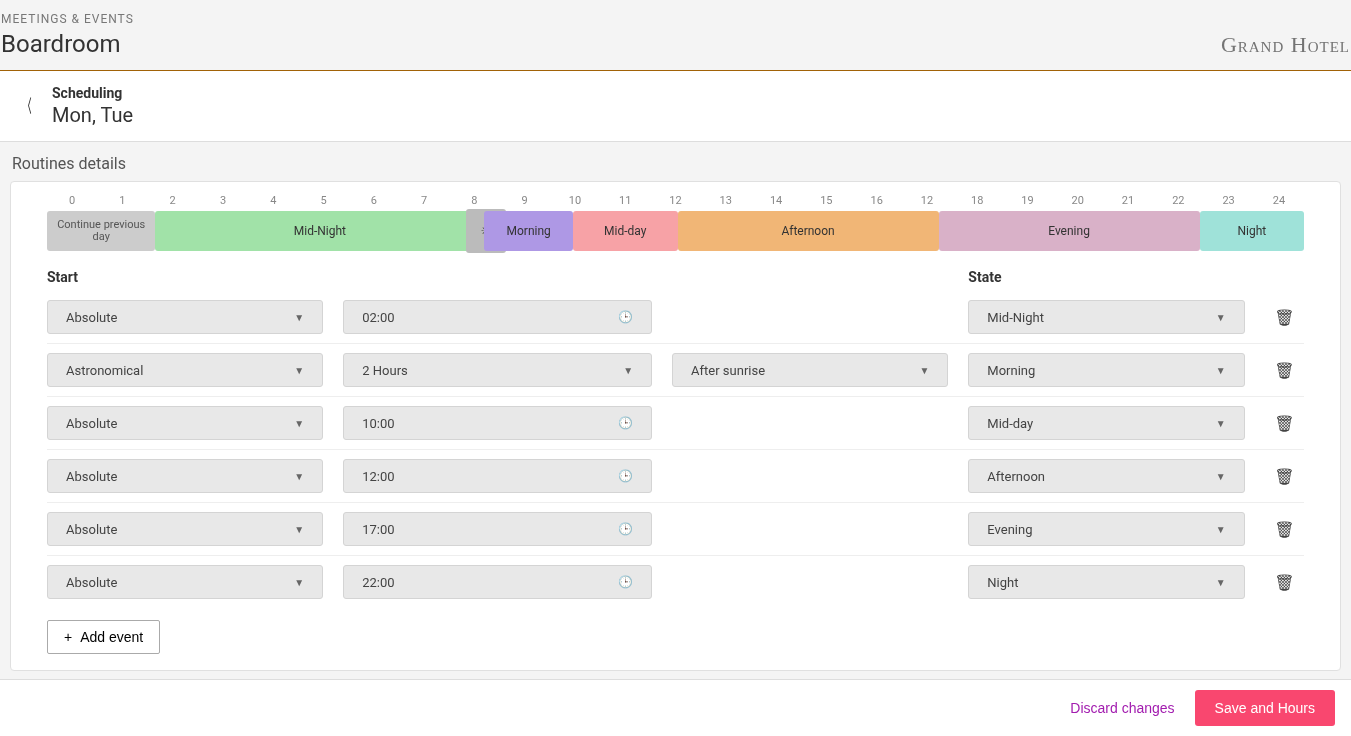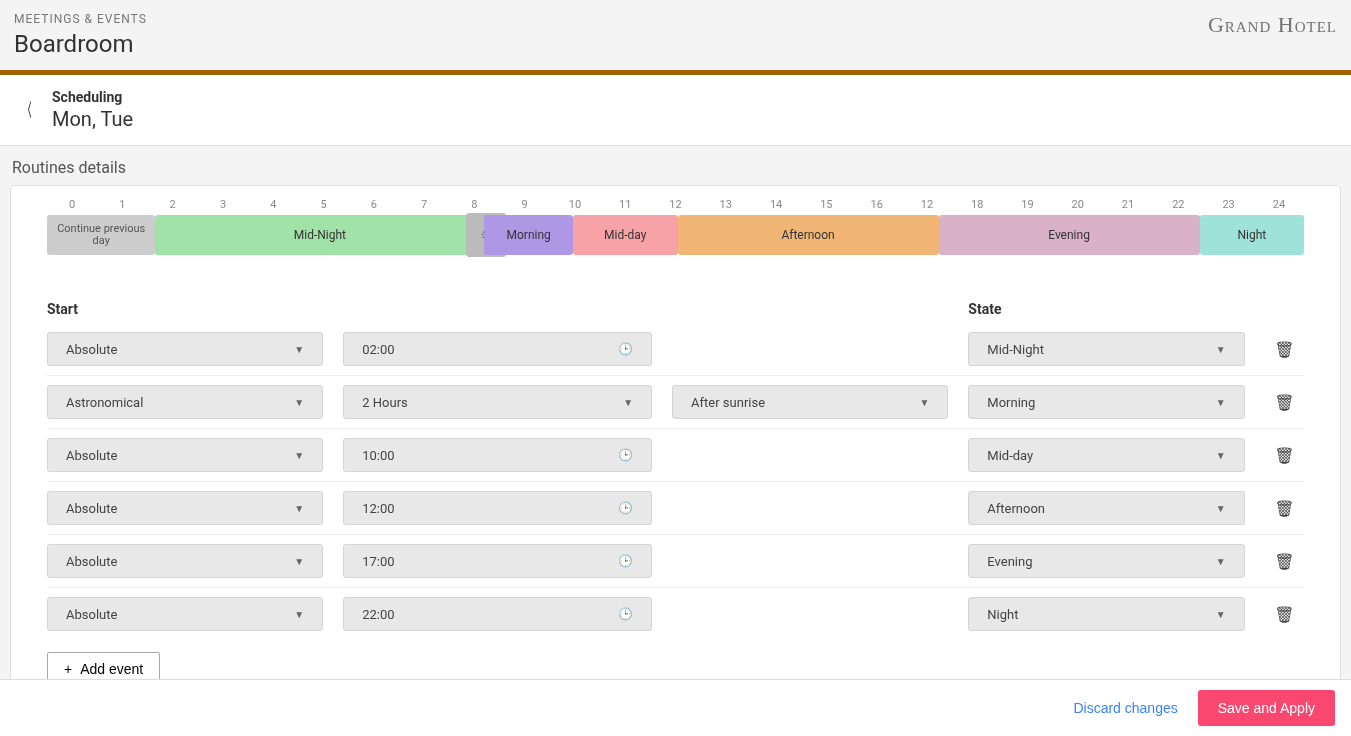--- a/index.html
+++ b/index.html
@@ -1,17 +1,17 @@
 <!DOCTYPE html>
 <html><head>
 <meta charset="utf-8">
 <style>
 * { box-sizing: border-box; margin: 0; padding: 0; }
 body { font-family: -apple-system, BlinkMacSystemFont, "Segoe UI", Roboto, Arial, sans-serif; background: #f4f4f4; color: #333; font-size: 14px; }
-.header { padding: 12px 14px; border-bottom: 5px solid #a16207; display: flex; justify-content: space-between; align-items: flex-start; }
+.header { padding: 12px 1px; border-bottom: 1px solid #a16207; display: flex; justify-content: space-between; align-items: flex-end; }
 .header-left .breadcrumb { font-size: 12px; color: #777; letter-spacing: 1px; text-transform: uppercase; }
 .header-left .title { font-size: 24px; color: #333; margin-top: 4px; font-weight: 400; }
 .logo { font-family: Georgia, serif; font-size: 22px; color: #737373; letter-spacing: 1px; font-variant: small-caps; }
 .subheader { background: #fff; padding: 14px 18px; border-bottom: 1px solid #ddd; display: flex; align-items: center; gap: 16px; }
 .subheader .back { font-size: 18px; cursor: pointer; transform: scaleX(0.6); font-weight: bold; }
 .subheader .sh-title { font-size: 14px; font-weight: 700; }
 .subheader .sh-sub { font-size: 20px; color: #333; font-weight: 400; margin-top: 2px; }
 .section-title { padding: 12px 12px 8px; font-size: 16px; color: #555; }
 .panel { background: #fff; border: 1px solid #e0e0e0; border-radius: 4px; margin: 0 10px 10px; padding: 12px 0 0; }
 .timeline-hours { display: flex; padding: 0 36px; font-size: 11px; color: #888; }
@@ -20,42 +20,42 @@
 .bar { display: flex; align-items: center; justify-content: center; height: 40px; font-size: 12px; border-radius: 3px; color: #333; }
 .bar-prev { background: #ccc; color: #555; font-size: 11px; text-align: center; line-height: 1.1; padding: 2px; }
 .bar-midnight { background: #a1e2a8; }
 .bar-sunrise-handle { background: #bbb; width: 40px; position: absolute; height: 44px; top: 2px; border-radius: 3px; display:flex; align-items:center; justify-content:center; font-size:12px; z-index: 0;}
 .bar-morning { background: #ae98e5; z-index: 1;}
 .bar-midday { background: #f7a2a6; }
 .bar-afternoon { background: #f1b676; }
 .bar-evening { background: #d9b1c8; }
 .bar-night { background: #9fe2d9; }
 .table-area { padding: 0 36px; }
-.table-headers { display: flex; gap: 20px; font-weight: 700; font-size: 14px; padding: 6px 0; margin-top: 28px; }
+.table-headers { display: flex; gap: 20px; font-weight: 700; font-size: 14px; padding: 6px 0; }
 .col-start { width: 280px; }
 .col-time { width: 313px; }
 .col-extra { width: 280px; }
 .col-state { width: 280px; margin-left: auto; }
 .col-trash { width: 40px; }
 .row { display: flex; gap: 20px; align-items: center; padding: 9px 0; border-bottom: 1px solid #eee; }
 .row:last-child { border-bottom: none; }
 .select, .input { background: #e8e8e8; border: 1px solid #d4d4d4; border-radius: 3px; height: 34px; display: flex; align-items: center; padding: 0 18px; font-size: 13px; color: #444; position: relative; width: 100%; cursor: pointer; }
 .select .caret { margin-left: auto; font-size: 10px; color: #666; }
 .input .clock { margin-left: auto; font-size: 12px; color: #444; }
 .trash { font-size: 16px; color: #444; cursor: pointer; text-align: center; }
 .add-btn { margin: 12px 36px 16px; border: 1px solid #aaa; background: #fff; padding: 8px 16px; font-size: 14px; display: inline-flex; align-items: center; gap: 8px; cursor: pointer; border-radius: 2px; }
 .occurrence { background: #fff; border: 1px solid #e0e0e0; border-radius: 4px; margin: 0 10px 10px; padding: 16px 24px; }
 .occ-title { font-weight: 700; margin-bottom: 10px; }
 .occ-days { display: flex; gap: 40px; }
 .occ-day { display: flex; align-items: center; gap: 8px; font-size: 14px; }
 .chk { width: 18px; height: 18px; border: 1px solid #ccc; border-radius: 3px; display: inline-flex; align-items: center; justify-content: center; background: #f0f0f0; }
 .chk.checked { background: #f9476f; border-color: #f9476f; color: #fff; }
 .chk.checked::after { content: "✓"; font-size: 12px; }
 .footer { background: #fff; border-top: 1px solid #ddd; padding: 10px 16px; display: flex; justify-content: flex-end; gap: 20px; align-items: center; position: fixed; bottom: 0; left: 0; right: 0; }
-.btn-discard { background: transparent; border: none; font-size: 14px; color: #3b82f6; cursor: pointer; }
+.btn-discard { background: transparent; border: none; font-size: 14px; color: #a21caf; cursor: pointer; }
 .btn-primary { background: #f9476f; color: #fff; border: none; padding: 10px 20px; font-size: 14px; border-radius: 3px; cursor: pointer; }
 </style>
 </head>
 <body>
 
 <div class="header">
   <div class="header-left">
     <div class="breadcrumb">MEETINGS &amp; EVENTS</div>
     <div class="title">Boardroom</div>
   </div>
@@ -309,14 +309,14 @@
       </div>
       <div class="occ-day">
         <span class="chk"></span>
         <span>Sunday</span>
       </div>
     </div>
 </div>
 
 <div class="footer">
   <button class="btn-discard">Discard changes</button>
-  <button class="btn-primary">Save and Apply</button>
+  <button class="btn-primary">Save and Hours</button>
 </div>
 
 </body></html>

